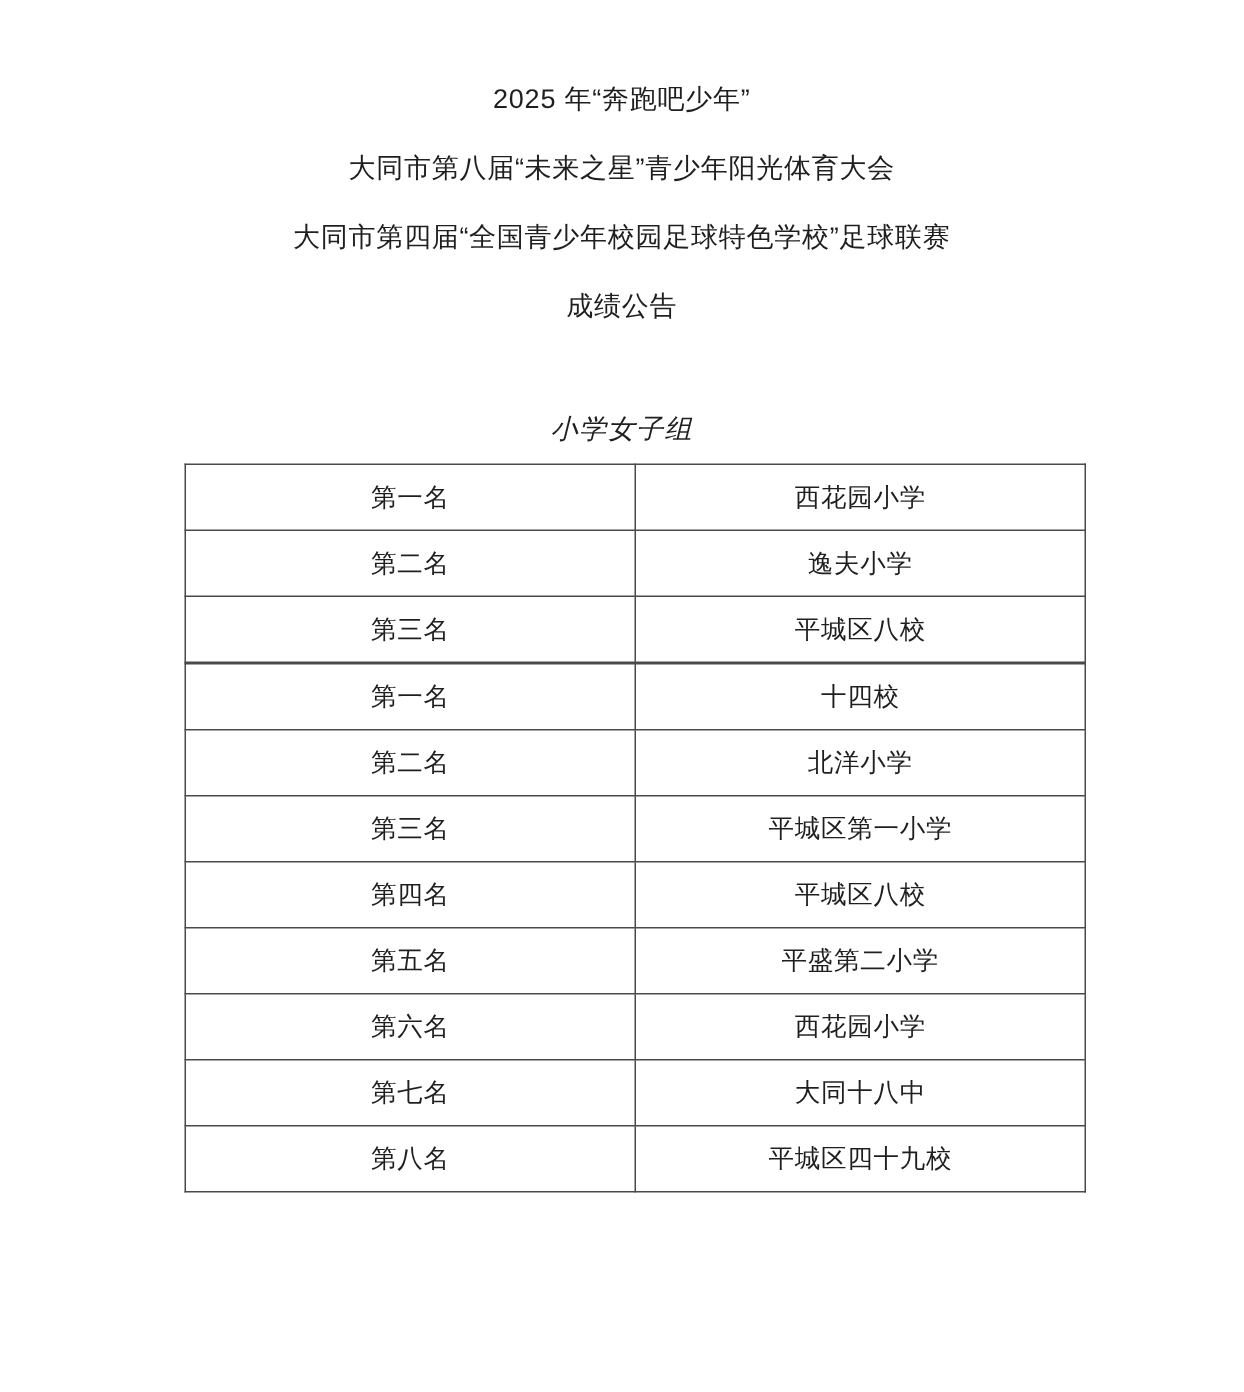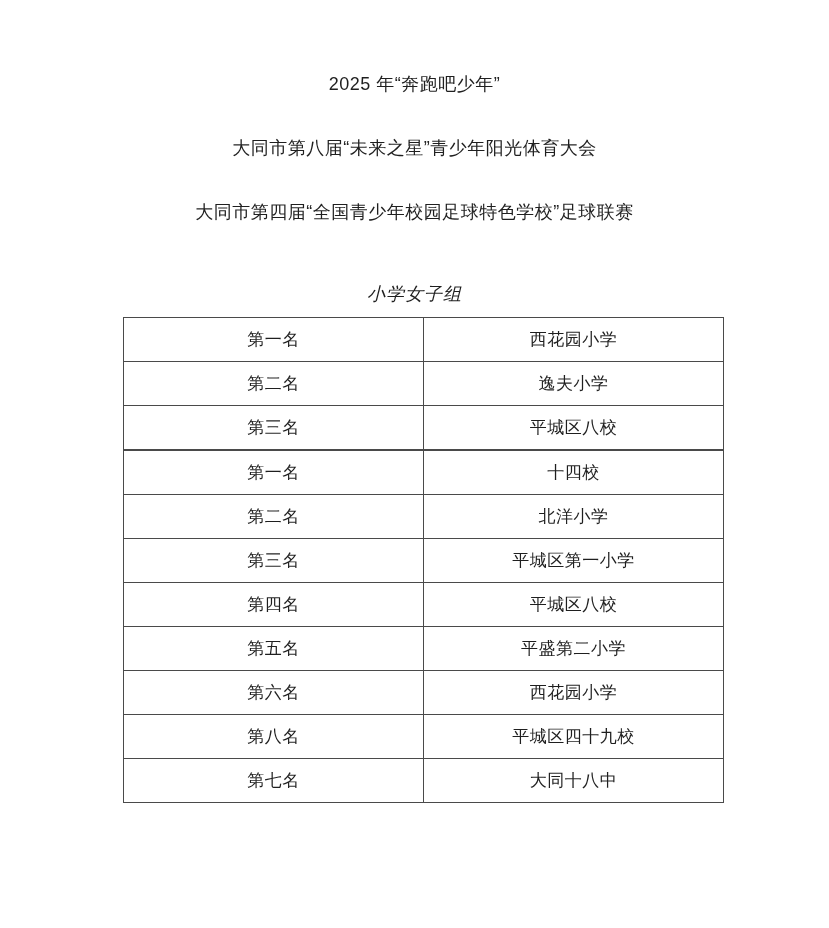--- a/index.html
+++ b/index.html
@@ -18,21 +18,21 @@
     width: 829px;
     height: 928px;
     position: relative;
     box-sizing: border-box;
     padding-top: 43px;
   }
   .title-block {
     text-align: center;
   }
   .title-line {
-    margin: 18px;
+    margin: 0;
     font-size: 18px;
     line-height: 46px;
     letter-spacing: 0.5px;
     font-weight: 400;
     white-space: nowrap;
   }
   .section-heading {
     margin: 0;
     text-align: center;
     font-size: 18px;
@@ -68,20 +68,21 @@
 </style>
 </head>
 <body>
 
 <div class="page">
 
   <header class="title-block">
     <p class="title-line">2025 年“奔跑吧少年”</p>
     <p class="title-line">大同市第八届“未来之星”青少年阳光体育大会</p>
     <p class="title-line">大同市第四届“全国青少年校园足球特色学校”足球联赛</p>
+    <p class="title-line">成绩公告</p>
   </header>
 
   <section>
     <h2 class="section-heading heading-girls">小学女子组</h2>
     <table class="results">
       <tbody>
         <tr>
           <td>第一名</td>
           <td>西花园小学</td>
         </tr>
@@ -118,24 +119,24 @@
         </tr>
         <tr>
           <td>第五名</td>
           <td>平盛第二小学</td>
         </tr>
         <tr>
           <td>第六名</td>
           <td>西花园小学</td>
         </tr>
         <tr>
+          <td>第七名</td>
+          <td>大同十八中</td>
+        </tr>
+        <tr>
           <td>第八名</td>
           <td>平城区四十九校</td>
-        </tr>
-        <tr>
-          <td>第七名</td>
-          <td>大同十八中</td>
         </tr>
       </tbody>
     </table>
   </section>
 
 </div>
 
 </body></html>

